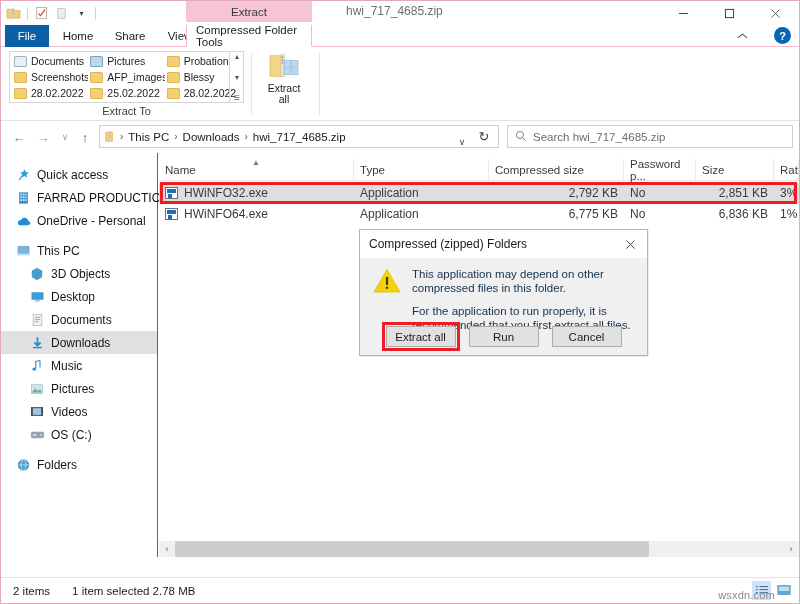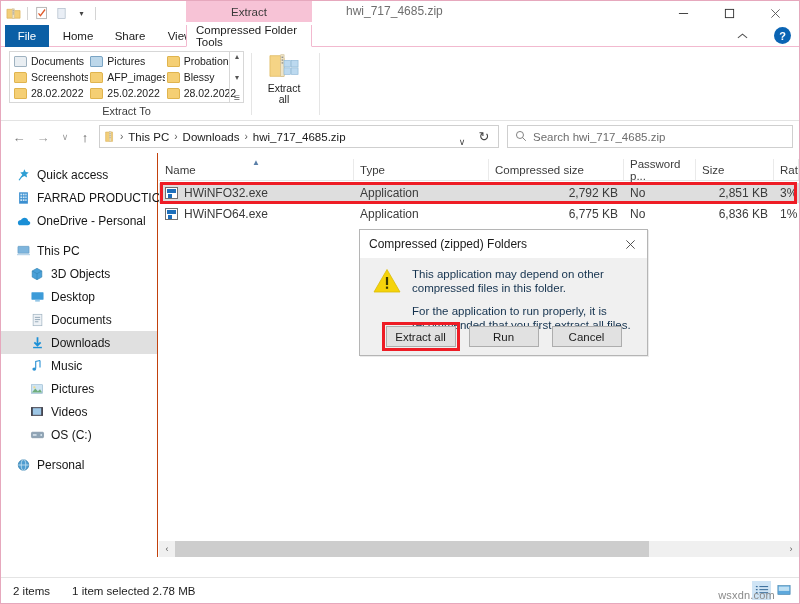--- a/index.html
+++ b/index.html
@@ -597,21 +597,21 @@
     <div class="nav-gap"></div>
 
     <div class="navitem">
       <span class="nav-ico">
         <svg width="15" height="14" viewBox="0 0 16 16">
             <circle cx="8" cy="8" r="6" fill="#4f9ed1" stroke="#2e7aa8" stroke-width="0.8"></circle>
             <ellipse cx="8" cy="8" rx="2.6" ry="6" fill="none" stroke="#d7ecf8" stroke-width="0.8"></ellipse>
             <line x1="2" y1="8" x2="14" y2="8" stroke="#d7ecf8" stroke-width="0.8"></line>
           </svg>
       </span>
-      <span>Personal</span>
+      <span>Folders</span>
     </div>
   </div>
 
   <div class="filelist">
 
     <div class="colhead">
       <div class="col" style="width:195px;">
         <span class="sortarrow">▲</span>
         <span>Name</span>
       </div>

